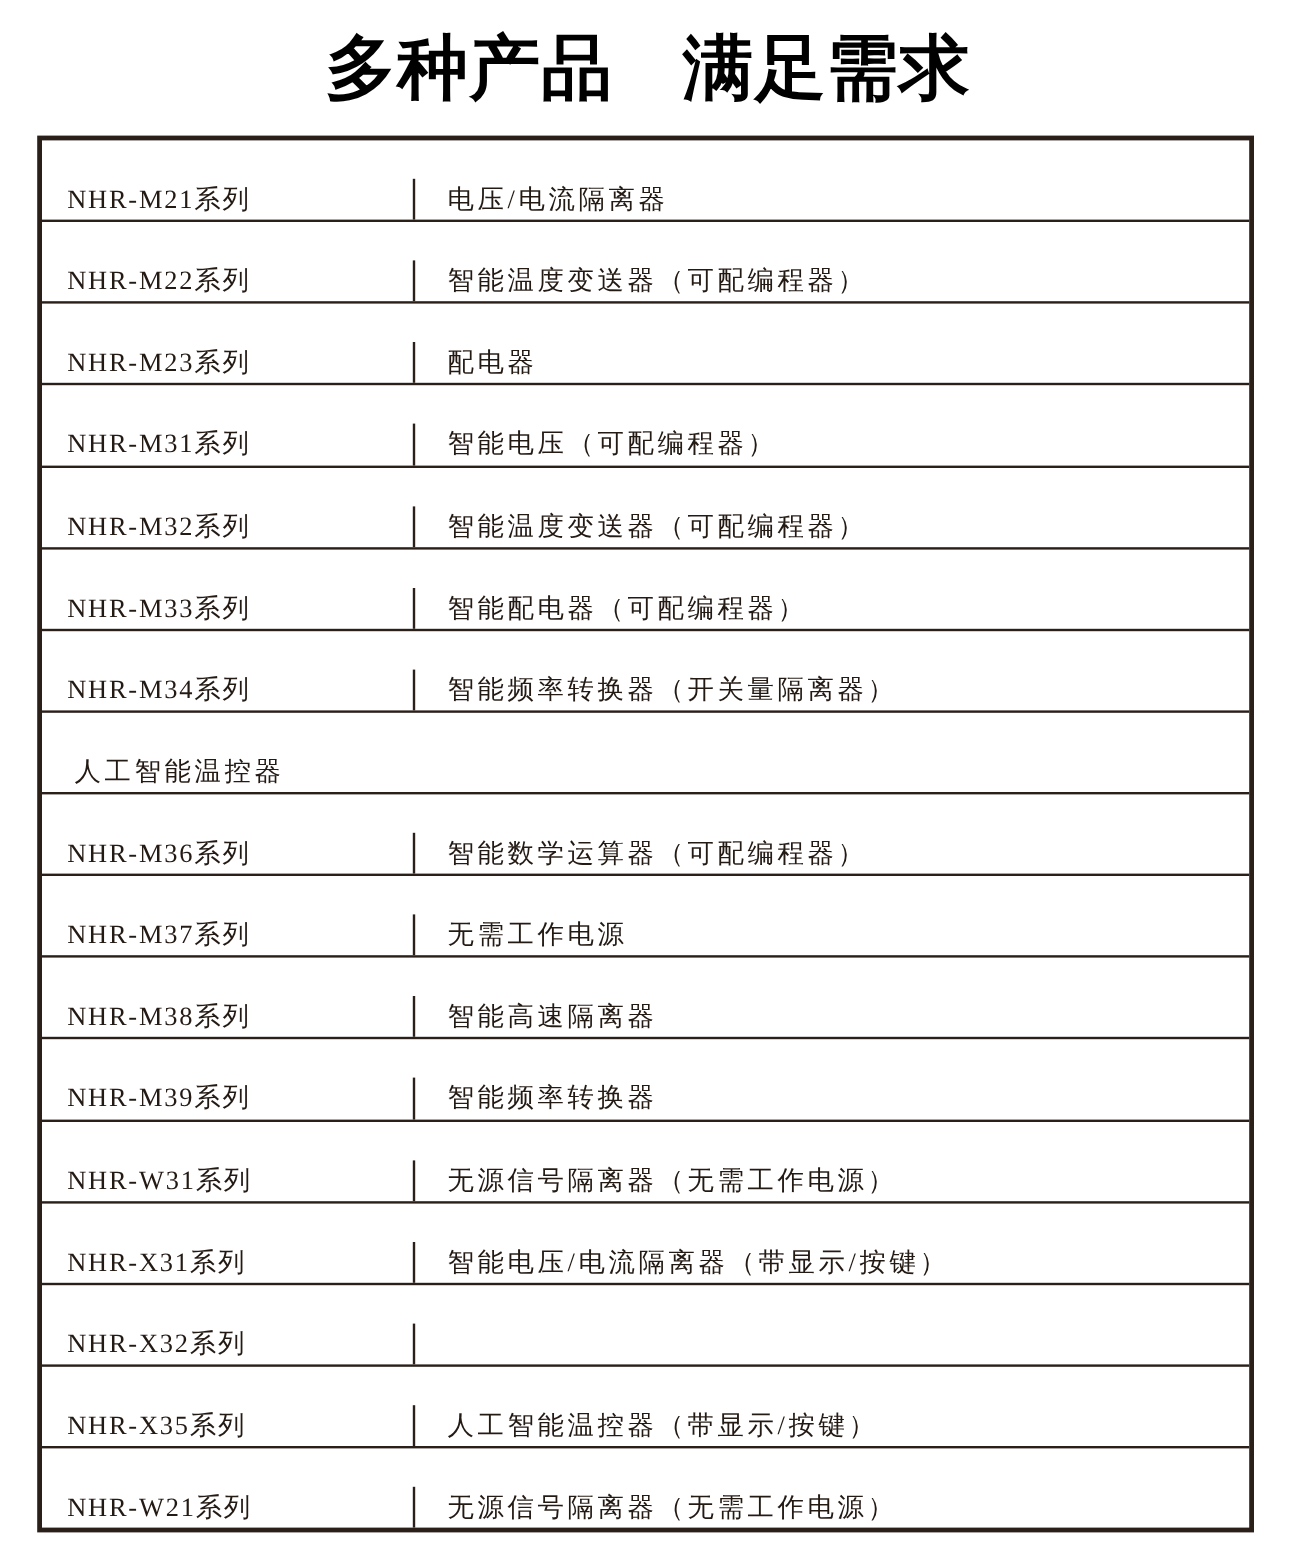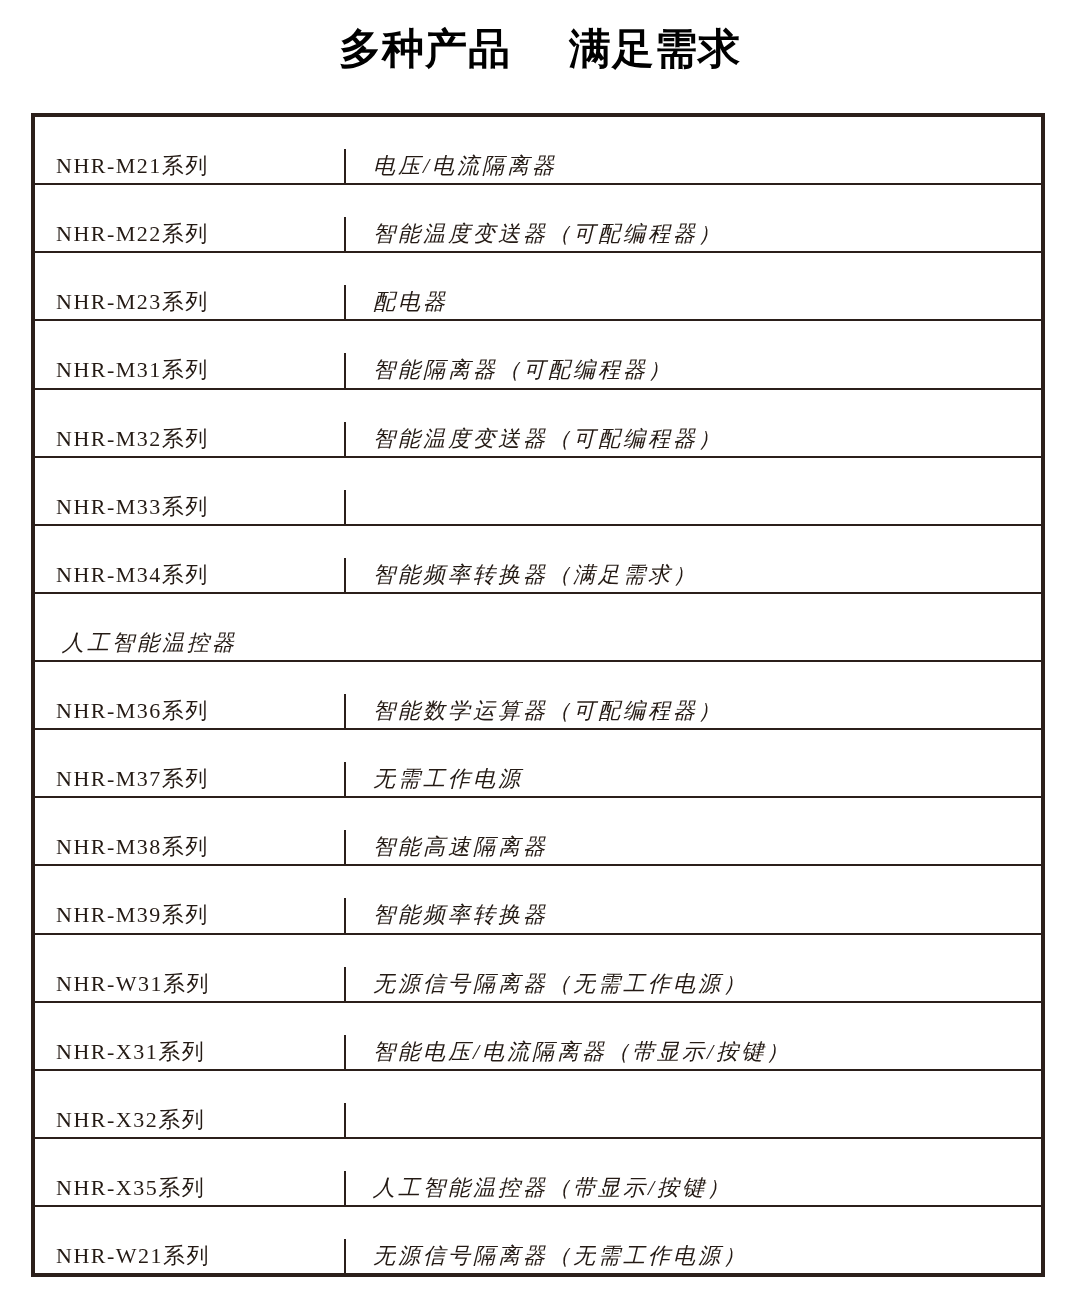--- a/index.html
+++ b/index.html
@@ -15,21 +15,21 @@
     overflow: hidden;
   }
   .title {
     position: absolute;
     top: 28px;
     left: 0;
     width: 100%;
     text-align: center;
     font-family: "Liberation Sans", "DejaVu Sans", sans-serif;
     font-weight: 700;
-    font-size: 42px;
+    font-size: 59px;
     line-height: 1;
     letter-spacing: 1px;
     color: #000000;
   }
   .title .gap {
     display: inline-block;
     width: 58px;
   }
   .table {
     position: absolute;
@@ -67,21 +67,20 @@
     width: 311px;
     flex: 0 0 311px;
     border-right: 2px solid var(--border-color, #2b1f1a);
     padding-left: 21px;
     letter-spacing: 1.5px;
   }
   .cell-desc {
     flex: 1 1 auto;
     padding-left: 27px;
     letter-spacing: 3px;
-    font-style: italic;
   }
 </style>
 </head>
 <body>
 
 <div class="page">
   <div class="title">
     <span>多种产品</span><span class="gap"></span><span>满足需求</span>
   </div>
 
@@ -96,35 +95,36 @@
     <div class="cell cell-desc">智能温度变送器（可配编程器）</div>
   </div>
 
   <div class="row">
     <div class="cell cell-series">NHR-M23系列</div>
     <div class="cell cell-desc">配电器</div>
   </div>
 
   <div class="row">
     <div class="cell cell-series">NHR-M31系列</div>
-    <div class="cell cell-desc">智能隔离器（可配编程器）</div>
+    <div class="cell cell-desc">智能电压（可配编程器）</div>
   </div>
 
   <div class="row">
     <div class="cell cell-series">NHR-M32系列</div>
     <div class="cell cell-desc">智能温度变送器（可配编程器）</div>
   </div>
 
   <div class="row">
     <div class="cell cell-series">NHR-M33系列</div>
+    <div class="cell cell-desc">智能配电器（可配编程器）</div>
   </div>
 
   <div class="row">
     <div class="cell cell-series">NHR-M34系列</div>
-    <div class="cell cell-desc">智能频率转换器（满足需求）</div>
+    <div class="cell cell-desc">智能频率转换器（开关量隔离器）</div>
   </div>
 
   <div class="row">
     <div class="cell cell-desc">人工智能温控器</div>
   </div>
 
   <div class="row">
     <div class="cell cell-series">NHR-M36系列</div>
     <div class="cell cell-desc">智能数学运算器（可配编程器）</div>
   </div>

